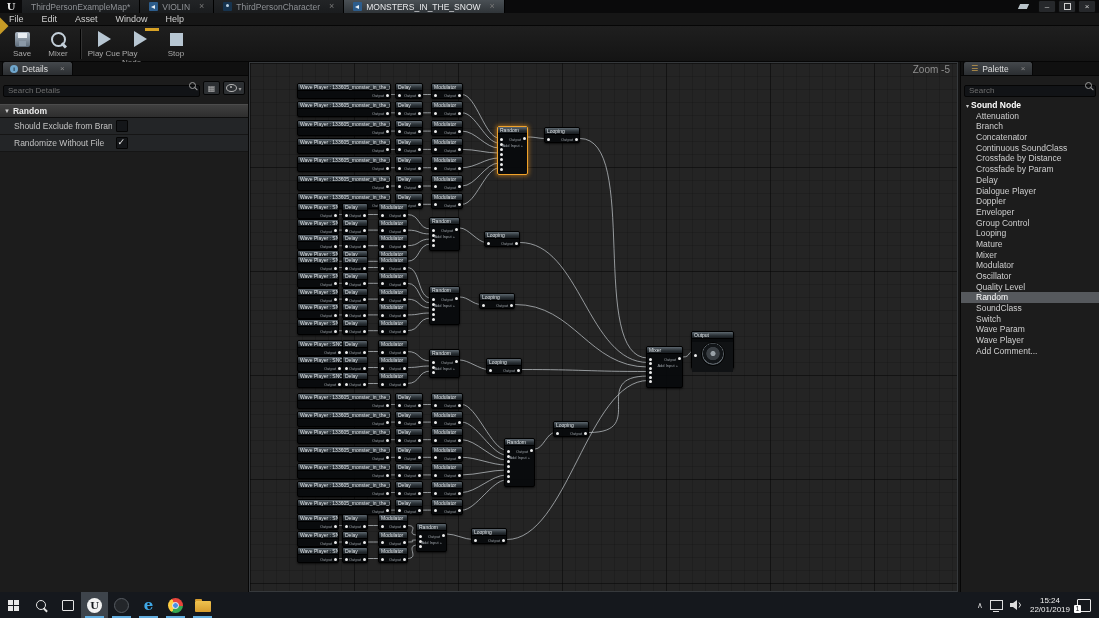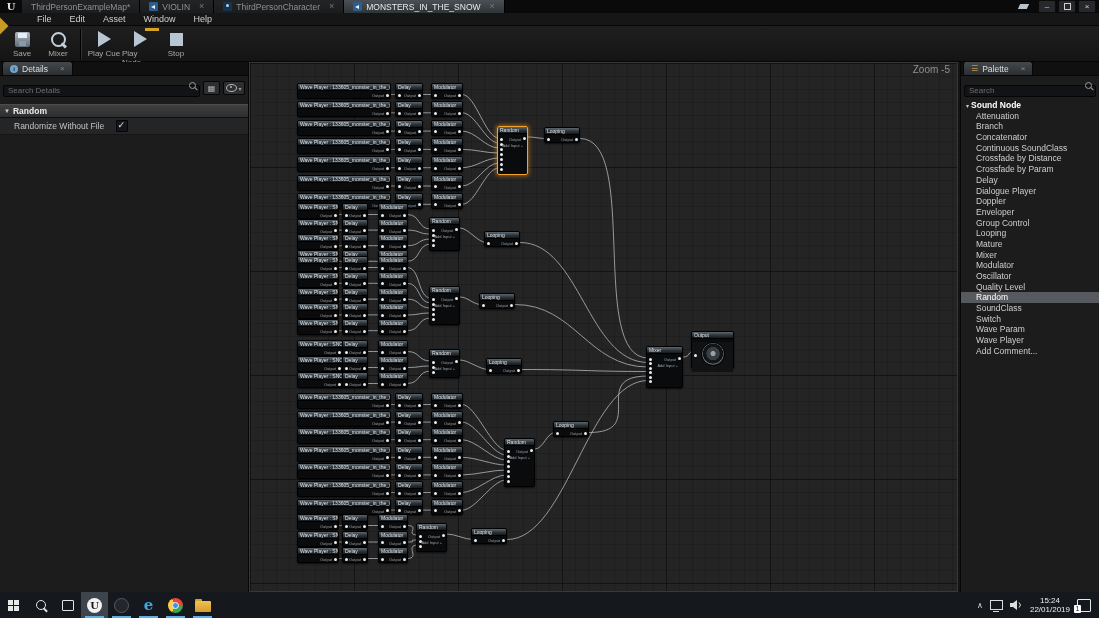--- a/index.html
+++ b/index.html
@@ -22,21 +22,21 @@
   .tab-ico.blueprint{background:#17344f;}
   .tab-ico.blueprint::after{content:'';position:absolute;left:3px;top:2px;width:3px;height:3px;border-radius:50%;background:#bcd2e4;}
   .titlebar-right{margin-left:auto;display:flex;align-items:center;gap:2px;padding-right:3px;height:13px;}
   .cap-ico{width:9px;height:5px;background:#b9c3c9;transform:skewX(-24deg);margin-right:8px;}
   .winbtn{width:16px;height:11px;display:flex;align-items:center;justify-content:center;background:#26282b;
           border:1px solid #0c0c0c;color:#cfcfcf;font-size:8px;line-height:8px;border-radius:2px;}
   .winbtn .rsq{width:5px;height:5px;border:1px solid #cfcfcf;}
 
   
   .menubar{position:absolute;left:0;top:13px;right:0;height:12px;background:#161616;border-bottom:1px solid #060606;
-           display:flex;align-items:center;padding-left:28px;}
+           display:flex;align-items:center;}
   .menu-item{padding:0 9px;font-size:9px;color:#cfcfcf;line-height:12px;}
 
   
   .toolbar{position:absolute;left:0;top:26px;right:0;height:36px;background:linear-gradient(#1f1f1f,#141414);
            border-bottom:1px solid #060606;display:flex;align-items:flex-start;padding:2px 0 0 4px;box-sizing:border-box;}
   .corner-sliver{position:absolute;left:-6px;top:-6px;width:12px;height:12px;background:#c79b26;transform:rotate(45deg);}
   .tbtn{width:36px;display:flex;flex-direction:column;align-items:center;gap:1px;padding-top:2px;}
   .tbtn .ico-box{height:18px;display:flex;align-items:center;justify-content:center;}
   .tbtn .tlabel{font-size:8px;color:#a9a9a9;}
   .tsep{width:2px;height:30px;margin:1px 4px 0 4px;background:linear-gradient(90deg,#000 50%,#333 50%);}
@@ -254,20 +254,26 @@
       </div>
       <div class="sq-btn">▦</div>
       <div class="sq-btn" style="width:20px;">
         <span class="eye"></span>
         <span class="caret">▾</span>
       </div>
     </div>
     <div class="cat-header">
       <span class="tri">▼</span>
       <span>Random</span>
+    </div>
+    <div class="prop-row">
+      <div class="prop-label"><span>Should Exclude from Bran</span></div>
+      <div class="prop-value">
+          <div class="cb"></div>
+        </div>
     </div>
     <div class="prop-row">
       <div class="prop-label"><span>Randomize Without File</span></div>
       <div class="prop-value">
           <div class="cb checked"></div>
         </div>
     </div>
   </div>
 
   <div id="graph">

